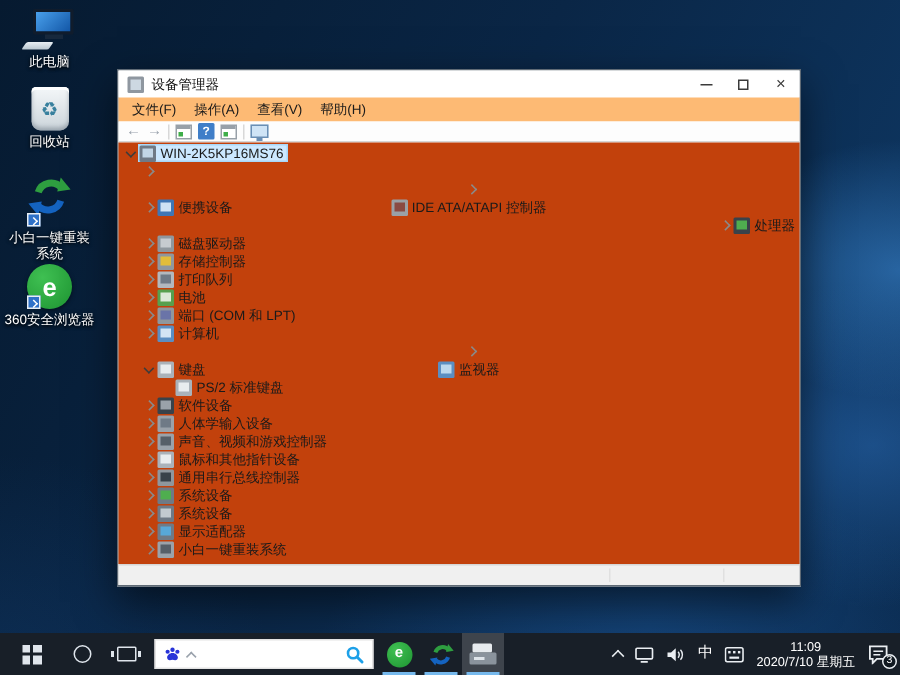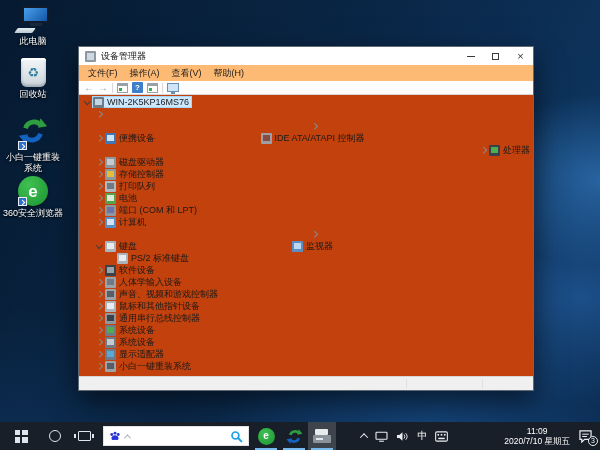--- a/index.html
+++ b/index.html
@@ -101,21 +101,21 @@
   .appbtn.active { background:rgba(255,255,255,.17); }
   .mini-360 { width:17px; height:17px; border-radius:50%; background:radial-gradient(circle at 35% 30%, #3fc052, #1e9432); display:flex; align-items:center; justify-content:center; }
   .mini-360 .e { color:#fff; font-size:10px; font-weight:bold; line-height:1; }
   .devm { width:18px; height:14px; position:relative; }
   .devm .a { position:absolute; left:2px; top:0; width:13px; height:6px; background:#e7ebee; border-radius:1px; }
   .devm .b { position:absolute; left:0; bottom:0; width:18px; height:8px; background:#8a939c; border-radius:1px; }
   .devm .c { position:absolute; left:3px; bottom:3px; width:7px; height:2px; background:#dfe5ea; }
   .tray { margin-left:auto; display:flex; align-items:center; gap:8px; padding-right:7px; }
   .chevup { width:6px; height:6px; border-left:1.5px solid #eaeef2; border-top:1.5px solid #eaeef2; transform:rotate(45deg) translate(1px,1px); }
   .ime { color:#fff; font-size:10px; line-height:1; }
-  .clock { color:#fff; font-size:8.5px; line-height:10px; text-align:center; white-space:nowrap;margin-left:48px; }
+  .clock { color:#fff; font-size:8.5px; line-height:10px; text-align:center; white-space:nowrap; }
   .ac { position:relative; display:flex; }
   .badge { position:absolute; right:-5px; bottom:-3px; min-width:10px; height:10px; border-radius:50%; background:#101820; border:1px solid #eaeef2;
            color:#fff; font-size:7px; line-height:8px; text-align:center; }
 </style>
 </head>
 <body>
 
 <div class="screen">
 
   <div class="ditem" style="top:6px;">

